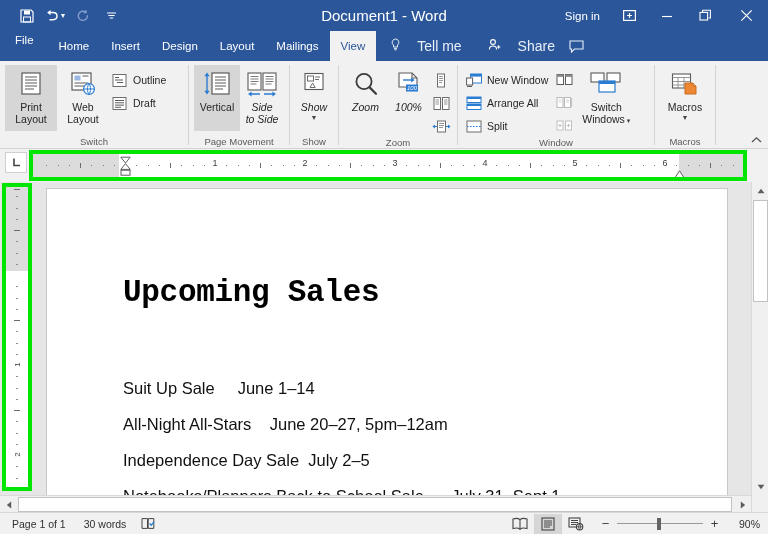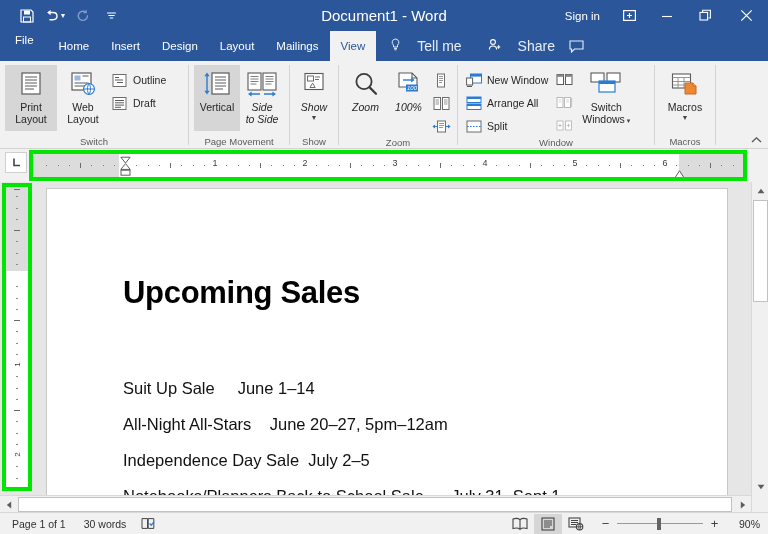--- a/index.html
+++ b/index.html
@@ -157,21 +157,21 @@
     position: absolute; left: 0; width: 22px; font-size: 8px; color: #3c3c3c;
     text-align: center; transform: rotate(-90deg); transform-origin: center;
   }
 
   .page {
     position: absolute; left: 46px; top: 6px; width: 682px; height: 320px;
     background: #ffffff; border: 1px solid #c8c8c8;
   }
   .doc-h1 {
     position: absolute; left: 76px; top: 86px;
-    font-family: Liberation Sans, sans-serif;
+    font-family: Liberation Mono, monospace;
     font-size: 31px; font-weight: bold; color: #000000;
     letter-spacing: -0.3px;
   }
   .doc-line {
     position: absolute; left: 76px;
     font-size: 16.5px; color: #111111; white-space: pre;
   }
 
   
   .vscroll {

